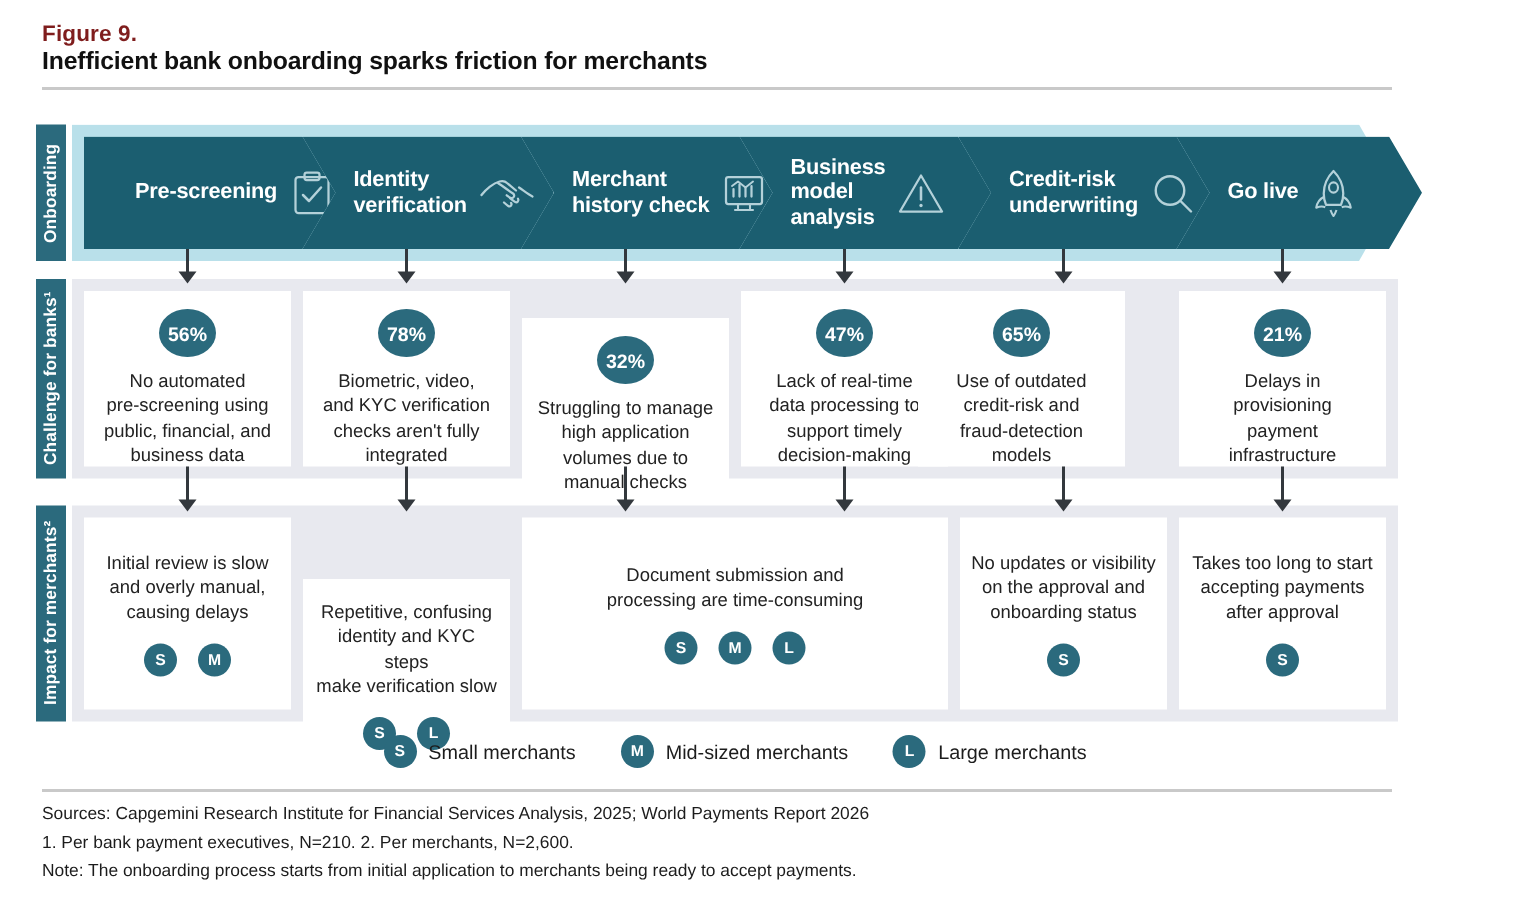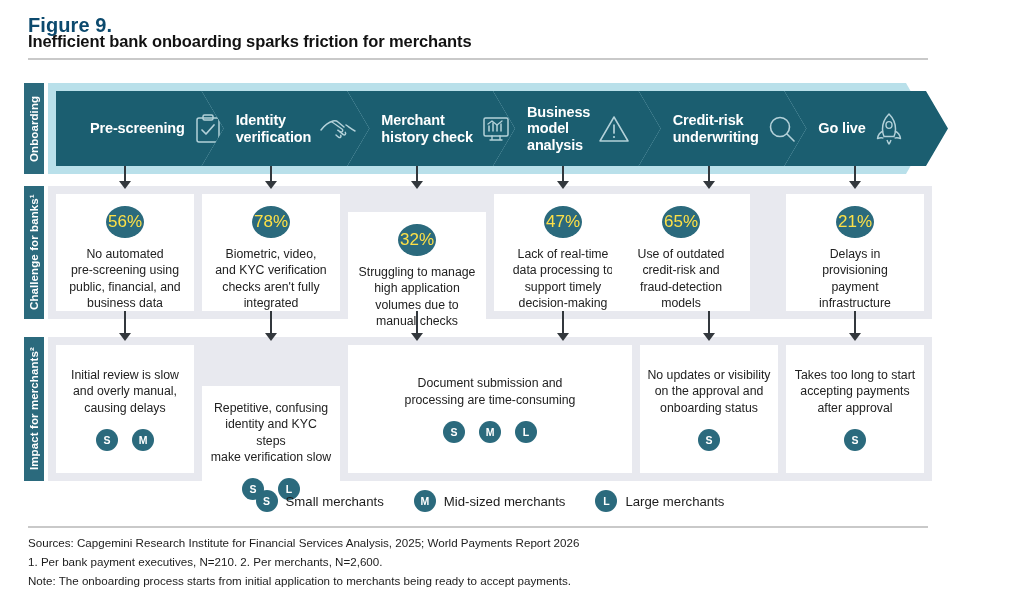--- a/index.html
+++ b/index.html
@@ -6,21 +6,21 @@
   body{
     width:1024px;height:600px;background:#ffffff;
     font-family:"Liberation Sans", sans-serif;
     color:#1c1c1c;overflow:hidden;position:relative;
   }
   .page{position:absolute;left:0;top:0;width:1024px;height:600px;}
 
   
   .fig-label{
     position:absolute;left:28px;top:14px;
-    font-size:20px;font-weight:bold;color:#0c4a6e;letter-spacing:.1px;
+    font-size:15px;font-weight:bold;color:#7f1d1d;letter-spacing:.1px;
   }
   .fig-title{
     position:absolute;left:28px;top:32px;
     font-size:16.5px;font-weight:bold;color:#111111;letter-spacing:-.1px;
   }
   .rule-top{position:absolute;left:28px;top:58px;width:900px;height:2px;background:#c9c9c9;}
   .rule-bottom{position:absolute;left:28px;top:526px;width:900px;height:2px;background:#c9c9c9;}
 
   
   .vlabel{
@@ -59,21 +59,21 @@
   .band-row{position:absolute;left:48px;background:#e8e9ef;}
   #band-challenge{top:186px;width:884px;height:133px;}
   #band-impact{top:337px;width:884px;height:144px;}
 
   .card{
     position:absolute;background:#ffffff;box-sizing:border-box;
     display:flex;flex-direction:column;align-items:center;
   }
   .card .pct{
     width:38px;height:38px;border-radius:50%;background:#2b6a7d;
-    color:#fde047;font-size:17px;font-weight:normal;
+    color:#ffffff;font-size:13px;font-weight:bold;
     display:flex;align-items:center;justify-content:center;margin-top:12px;
   }
   .card .ctxt{
     margin-top:8px;text-align:center;font-size:12.3px;line-height:1.32;
     color:#222;padding:0 7px;white-space:pre-line;
   }
   .card.impact{justify-content:center;}
   .card.impact .ctxt{margin-top:0;}
   .badges{display:flex;gap:14px;margin-top:13px;justify-content:center;}
   .badge{

